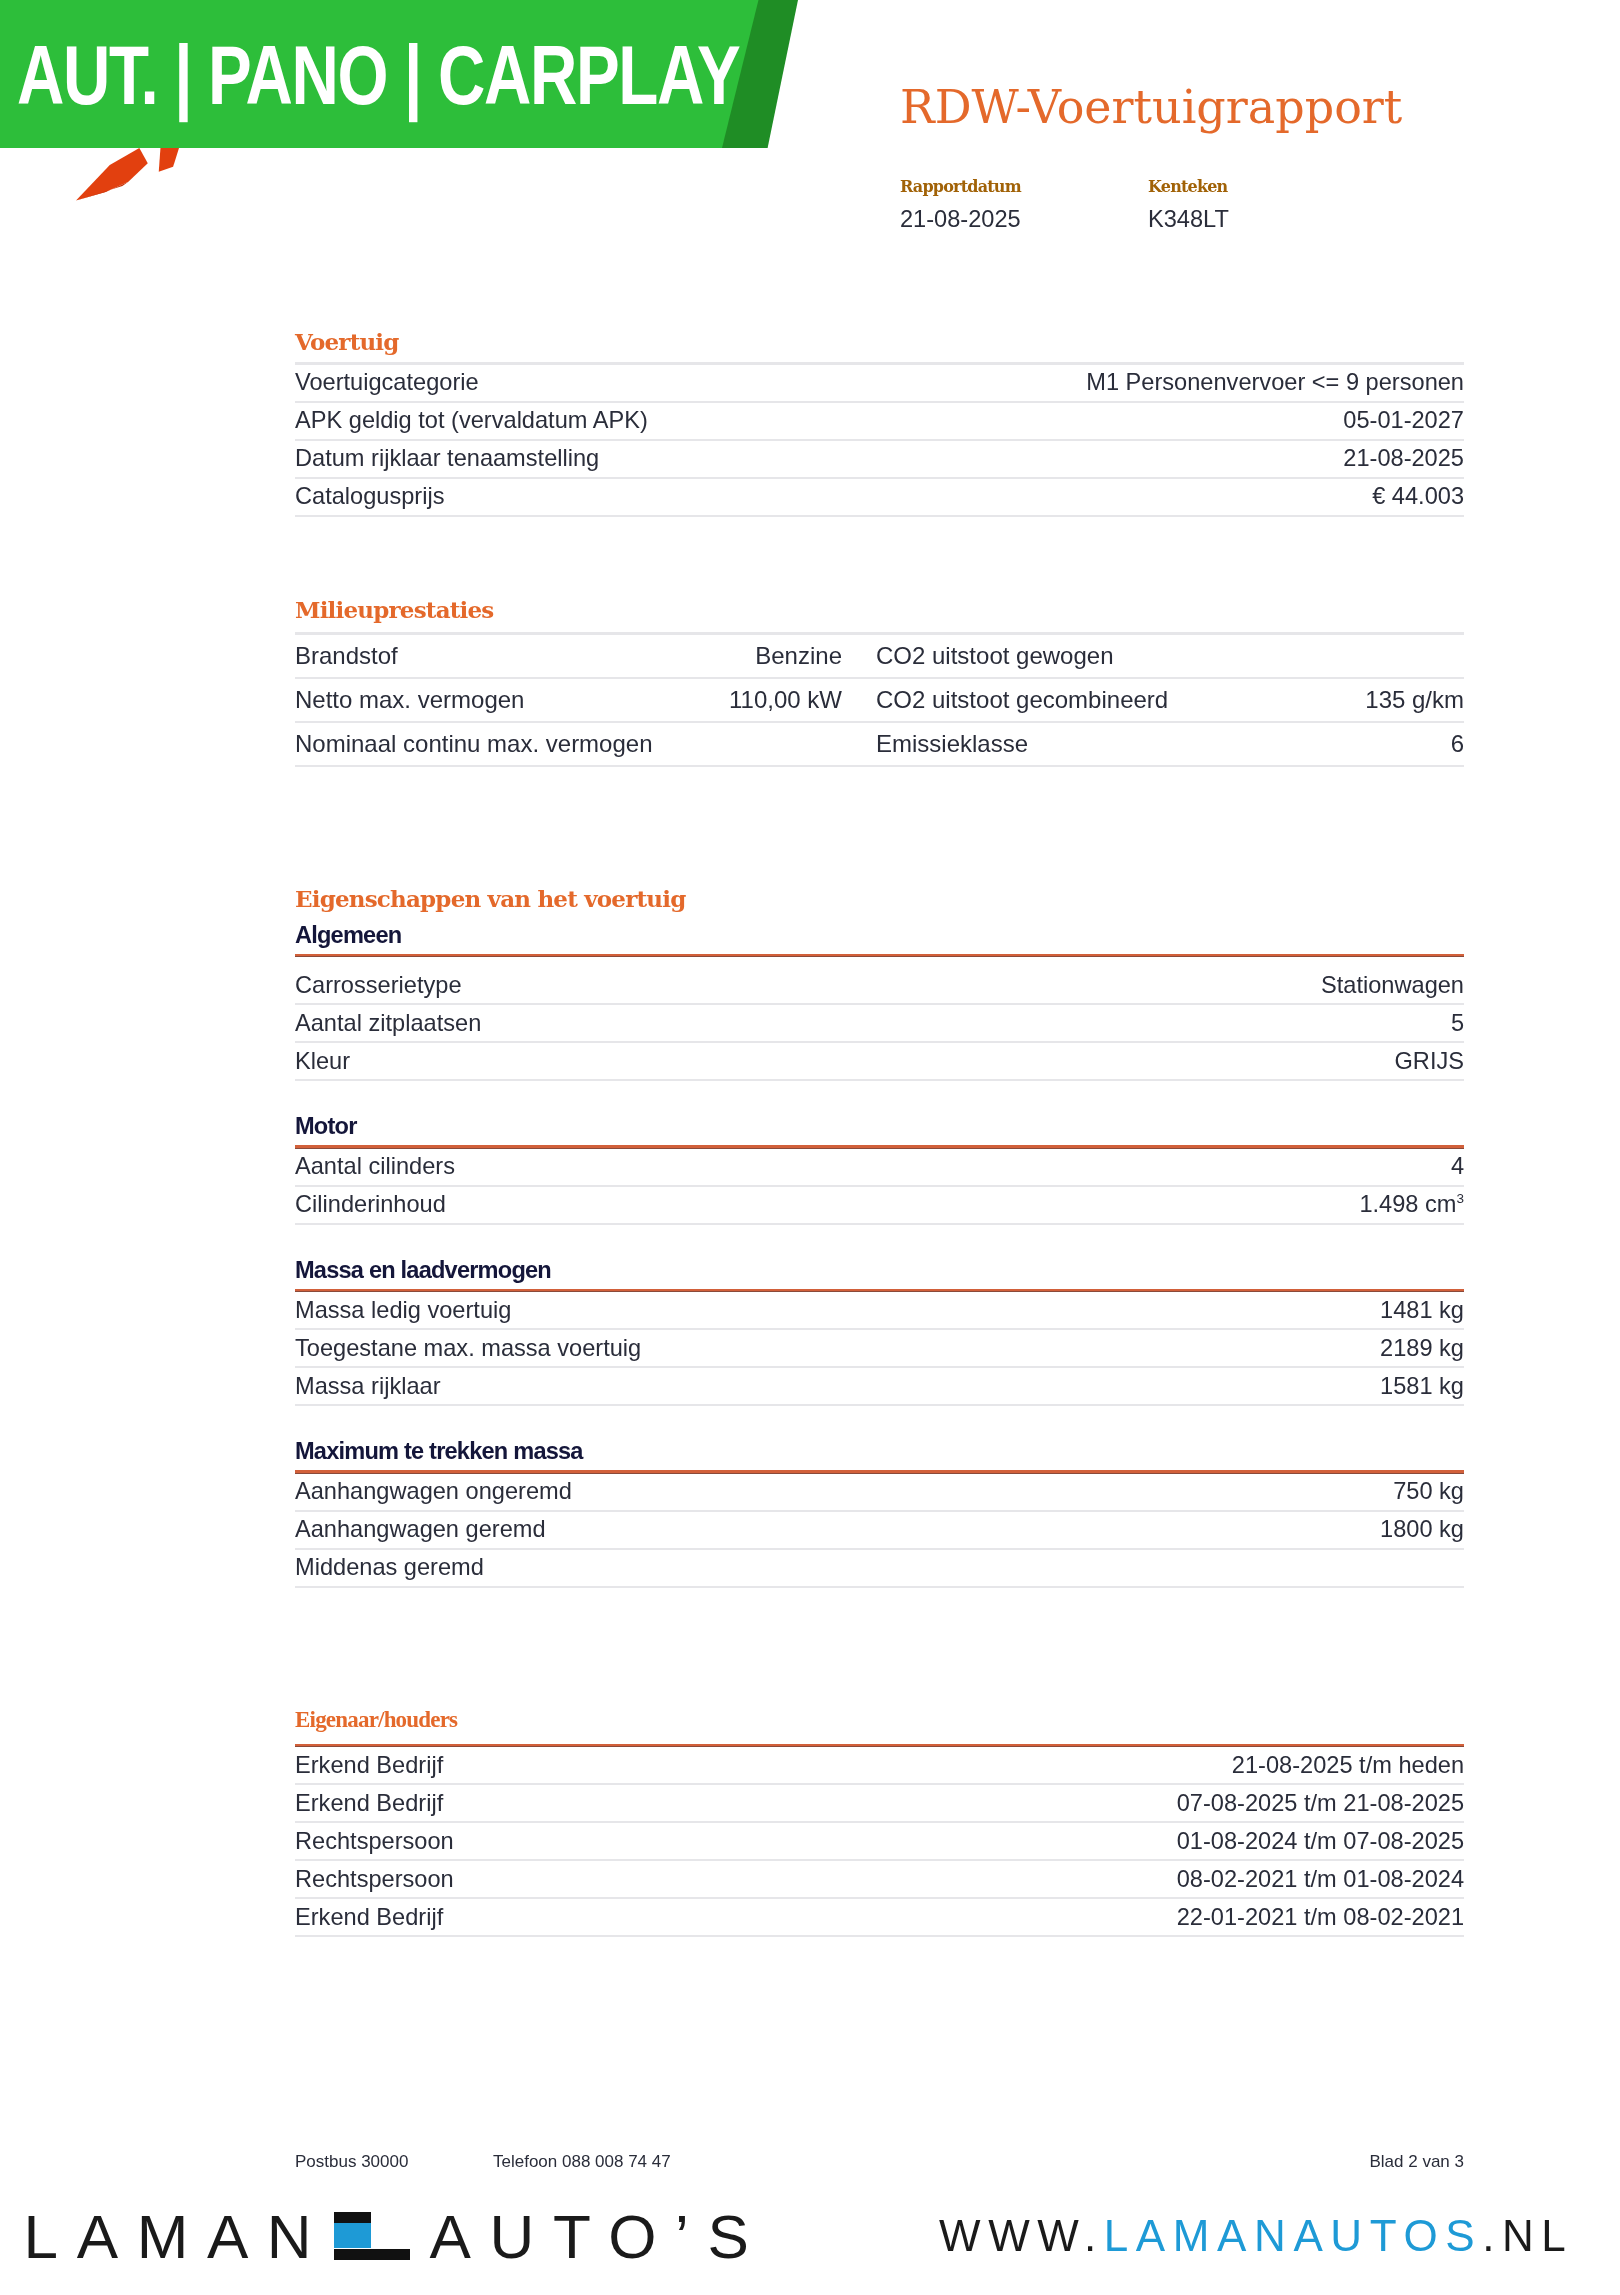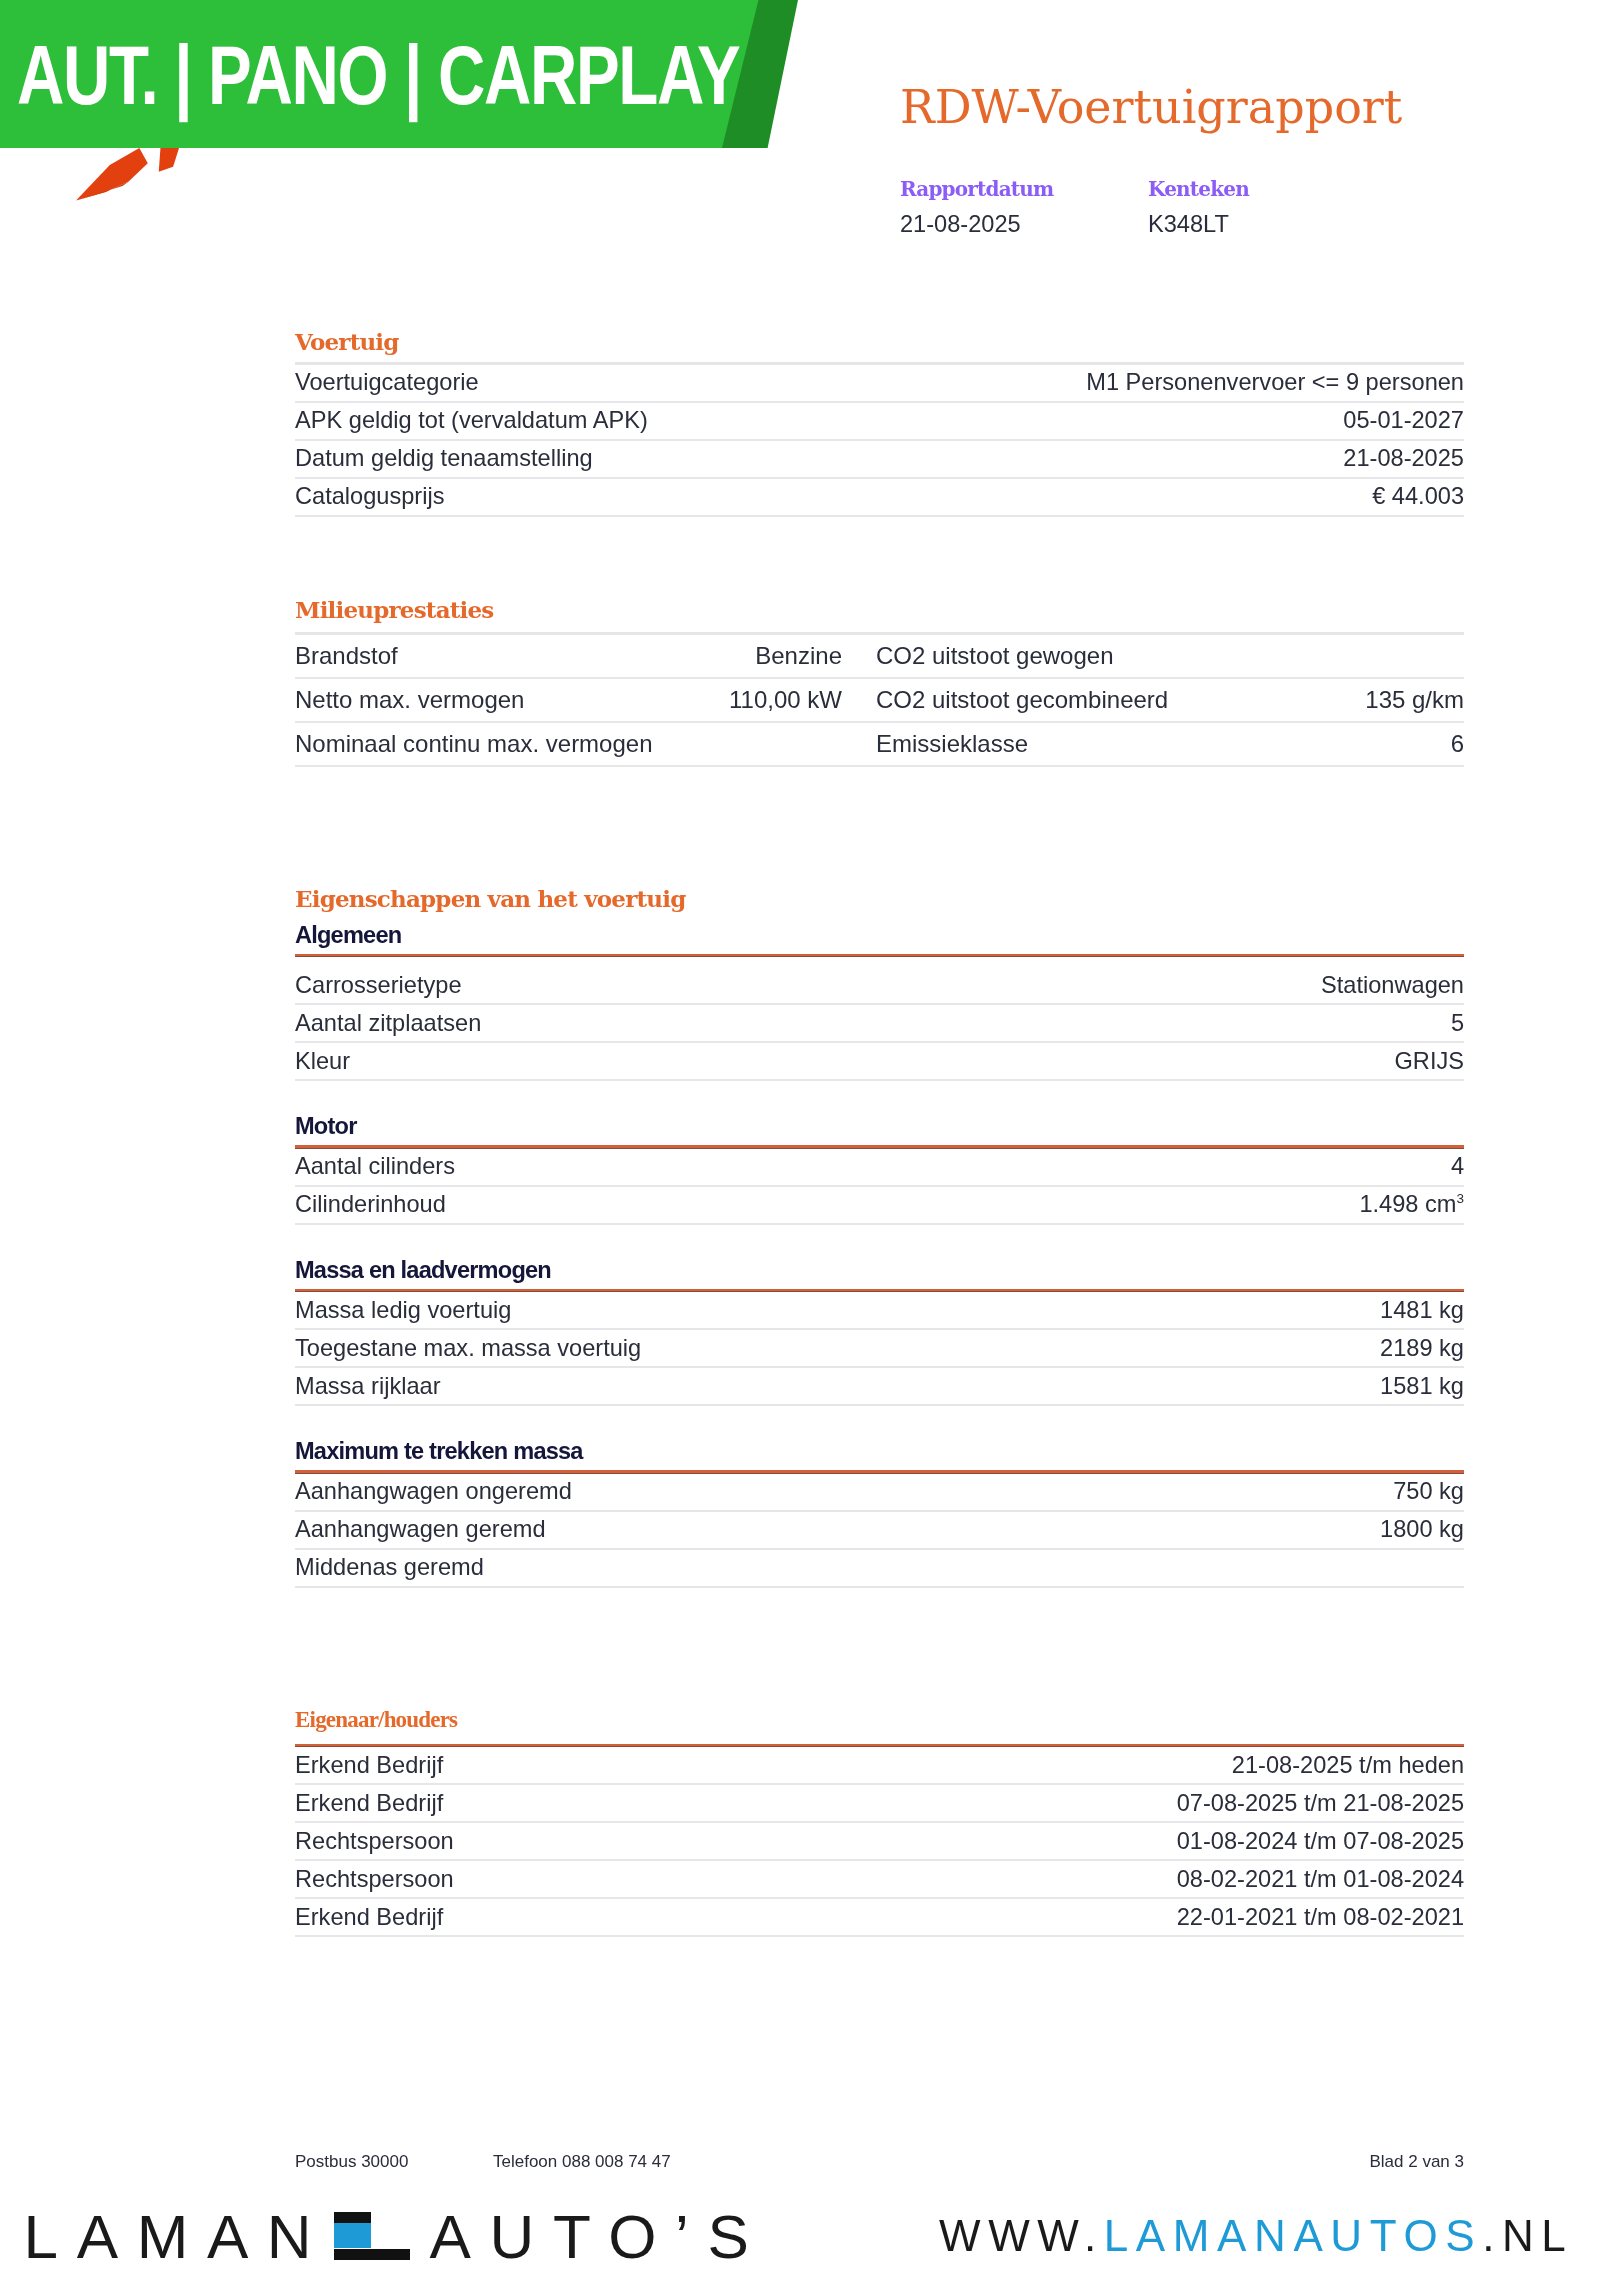--- a/index.html
+++ b/index.html
@@ -32,22 +32,22 @@
   }
 
   
   .report-title {
     position: absolute; left: 900px; top: 80px;
     font-family: "DejaVu Serif", serif; font-size: 46px; color: #e4692b;
     letter-spacing: 0px; white-space: nowrap;
   }
   .meta { position: absolute; top: 177px; }
   .meta .label {
-    font-family: "DejaVu Serif", serif; font-weight: bold; font-size: 20px;
-    color: #8b5cf6; letter-spacing: -0.8px; white-space: nowrap;
+    font-family: "DejaVu Serif", serif; font-weight: bold; font-size: 16px;
+    color: #a16207; letter-spacing: -0.8px; white-space: nowrap;
   }
   .meta .value {
     margin-top: 10px; font-size: 23.6px; color: #2a2d3a; white-space: nowrap;
   }
 
   
   .content { position: absolute; left: 295px; width: 1169px; }
   .section-title {
     font-family: "DejaVu Serif", serif; font-weight: bold; font-size: 23px;
     color: #e4692b; letter-spacing: -0.8px; white-space: nowrap;
@@ -134,21 +134,21 @@
   <div class="grey-rule"></div>
   <div class="row">
     <span>Voertuigcategorie</span>
     <span class="val">M1 Personenvervoer &lt;= 9 personen</span>
   </div>
   <div class="row">
     <span>APK geldig tot (vervaldatum APK)</span>
     <span class="val">05-01-2027</span>
   </div>
   <div class="row">
-    <span>Datum geldig tenaamstelling</span>
+    <span>Datum rijklaar tenaamstelling</span>
     <span class="val">21-08-2025</span>
   </div>
   <div class="row">
     <span>Catalogusprijs</span>
     <span class="val">€ 44.003</span>
   </div>
 </div>
 
 <div class="content" style="top:596px;">
   <div class="section-title" style="height:36px;">Milieuprestaties</div>

